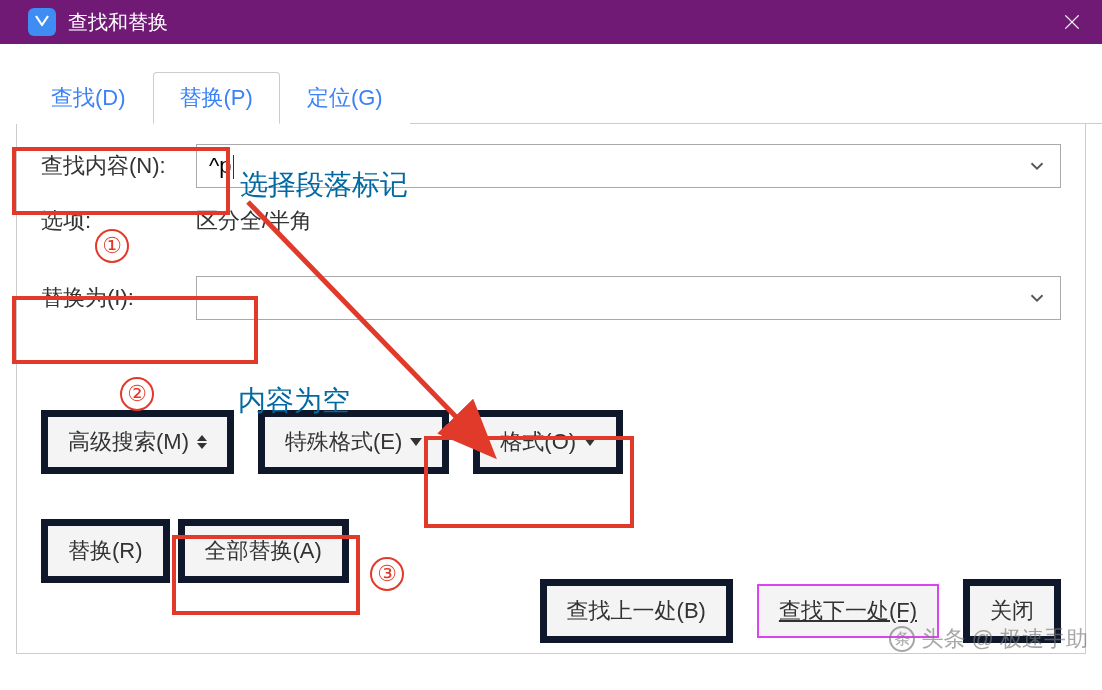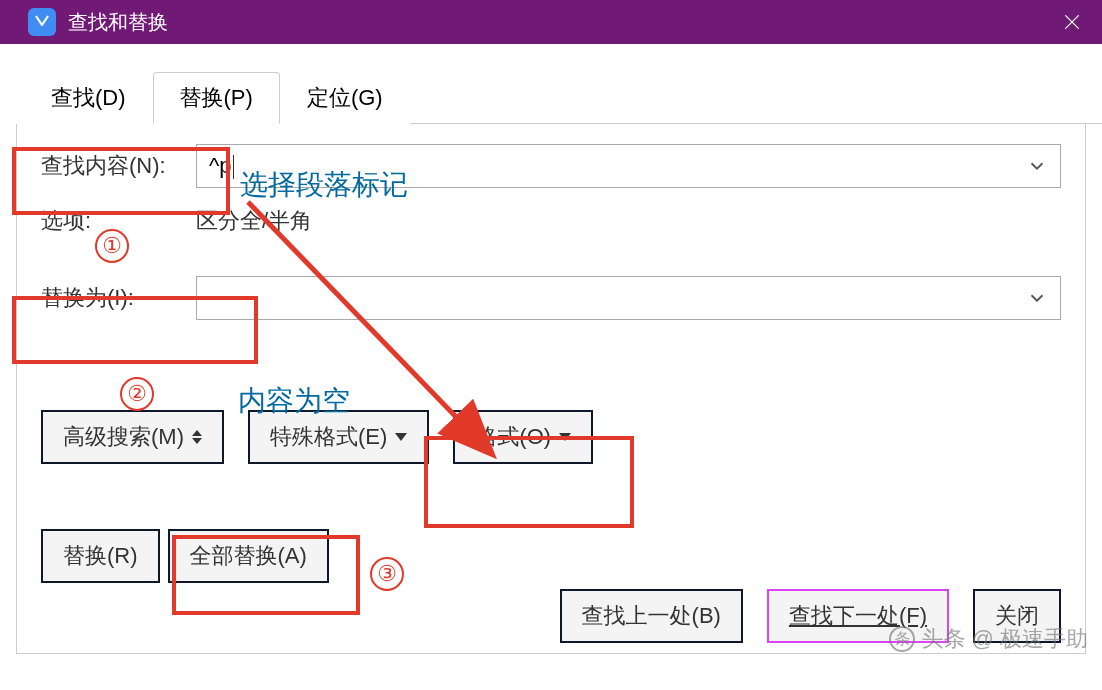--- a/index.html
+++ b/index.html
@@ -53,21 +53,21 @@
     .tabs {
       display: flex;
       margin-left: 24px;
       margin-top: 28px;
       border-bottom: 1px solid #ccc;
       width: auto;
     }
     .tab {
       padding: 10px 26px;
       font-size: 22px;
-      color: #000000;
+      color: #3b82f6;
       border: 1px solid transparent;
       border-bottom: none;
       cursor: pointer;
       background: #fff;
       margin-bottom: -1px;
     }
     .tab.active {
       border: 1px solid #ccc;
       border-bottom: 1px solid #fff;
       border-radius: 4px 4px 0 0;
@@ -121,21 +121,21 @@
     .button-row-mid {
       display: flex;
       gap: 24px;
       margin-top: 90px;
       margin-bottom: 24px;
     }
     .btn {
       font-size: 22px;
       color: #333;
       background: #f4f4f4;
-      border: 2px solid #0f172a;
+      border: 7px solid #0f172a;
       padding: 10px 20px;
       cursor: pointer;
       display: flex;
       align-items: center;
       gap: 8px;
     }
     .tri {
       width: 0; height: 0;
       border-left: 6px solid transparent;
       border-right: 6px solid transparent;

